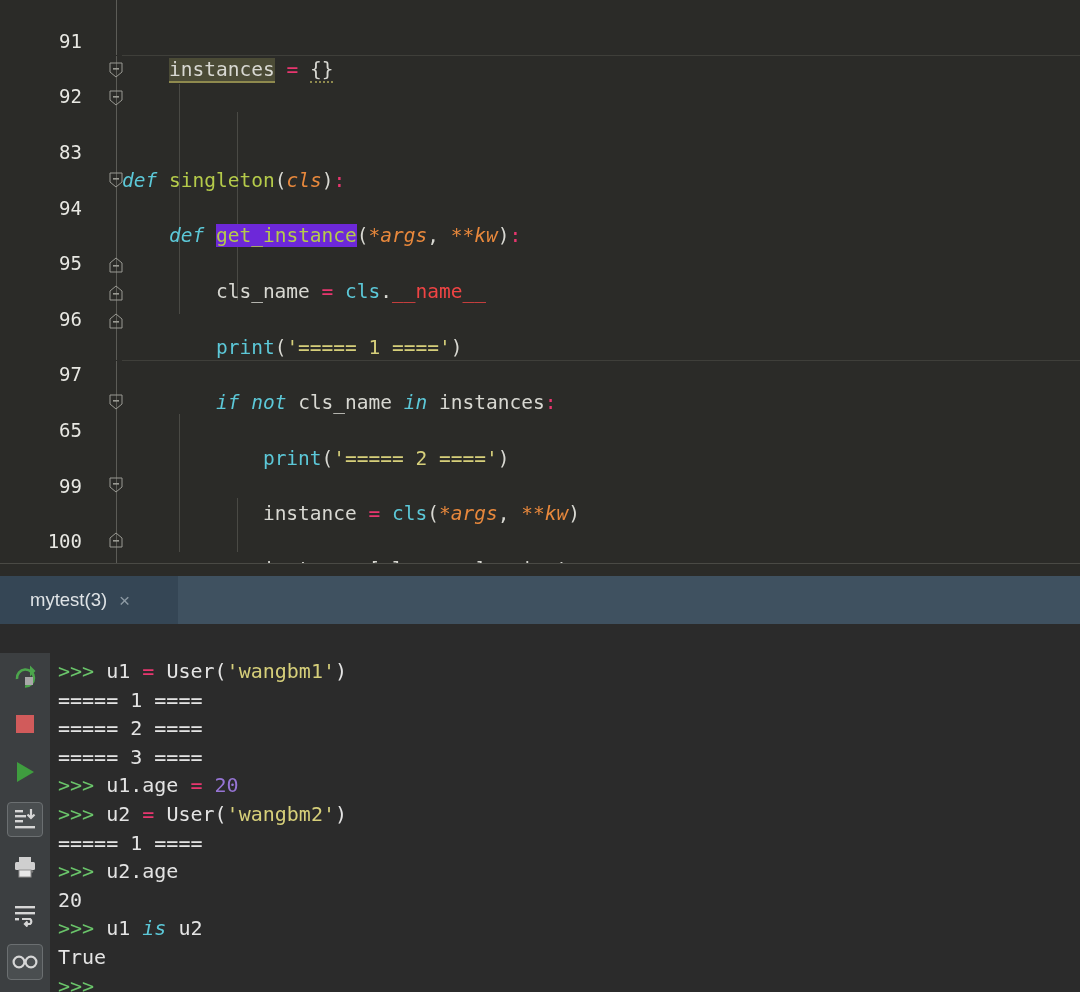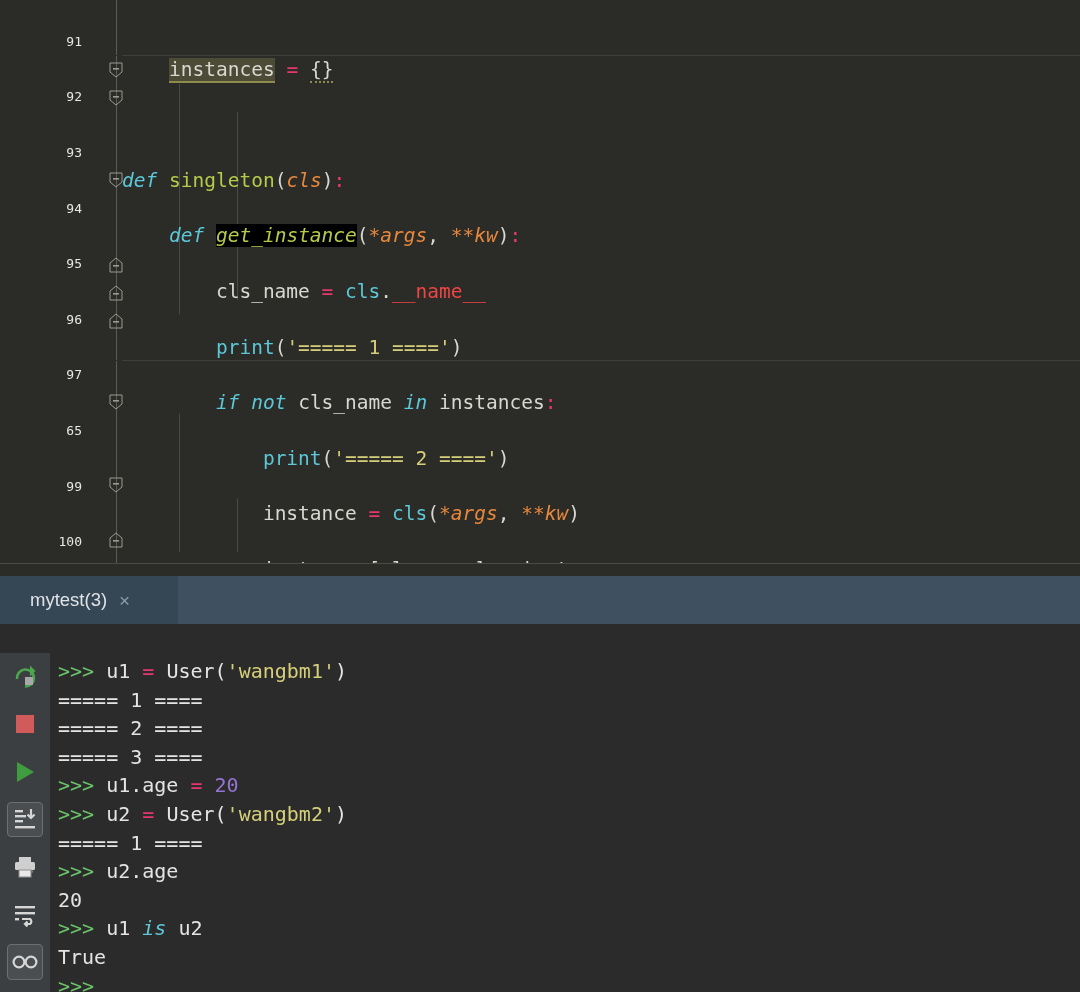--- a/index.html
+++ b/index.html
@@ -33,21 +33,21 @@
     font-size: 19.5px;
     letter-spacing: 0px;
   }
 
   .lineno {
     position: absolute;
     left: 0;
     width: 82px;
     text-align: right;
     color: #e8e8e3;
-    font-size: 13px;
+    font-size: 19px;
     font-family: "DejaVu Sans Mono", monospace;
   }
 
   .codetext {
     position: absolute;
     left: 122px;
     color: #d8d8d2;
     font-family: "DejaVu Sans Mono", monospace;
   }
 
@@ -94,22 +94,21 @@
   .punc    { color: #d8d8d2; }
   .magic   { color: #ef4444; }                        
   .builtin { color: #5cc8d8; }                        
   .plain   { color: #d8d8d2; }
 
   .hl-ident {
     background: #4b4b36;
     border-bottom: 2px solid #8f8a4e;
   }
   .hl-sel {
-    background: #000000;
-    font-style: italic;
+    background: #6d28d9;
   }
   .squiggle {
     border-bottom: 2px dotted #8f8a4e;
   }
 
   
   #breadcrumb {
     position: absolute;
     left: 0; top: 563px;
     width: 1080px; height: 42px;
@@ -283,21 +282,21 @@
     <span class="lineno">91</span>
     <span class="codetext">    <span class="plain hl-ident">instances</span> <span class="op">=</span> <span class="punc squiggle">{}</span></span>
   </div>
 
   <div class="code-line" style="top:27.8px;">
     <span class="lineno">92</span>
     <span class="codetext"></span>
   </div>
 
   <div class="code-line" style="top:55.6px;">
-    <span class="lineno">93</span>
+    <span class="lineno">83</span>
     <span class="codetext"><span class="kw">def</span> <span class="fn">singleton</span><span class="punc">(</span><span class="param">cls</span><span class="punc">)</span><span class="op">:</span></span>
   </div>
 
   <div class="code-line" style="top:83.4px;">
     <span class="lineno">94</span>
     <span class="codetext">    <span class="kw">def</span> <span class="fn hl-sel">get_instance</span><span class="punc">(</span><span class="param">*args</span><span class="punc">, </span><span class="param">**kw</span><span class="punc">)</span><span class="op">:</span></span>
   </div>
 
   <div class="code-line" style="top:111.2px;padding-left:36px;">
     <span class="lineno">95</span>

